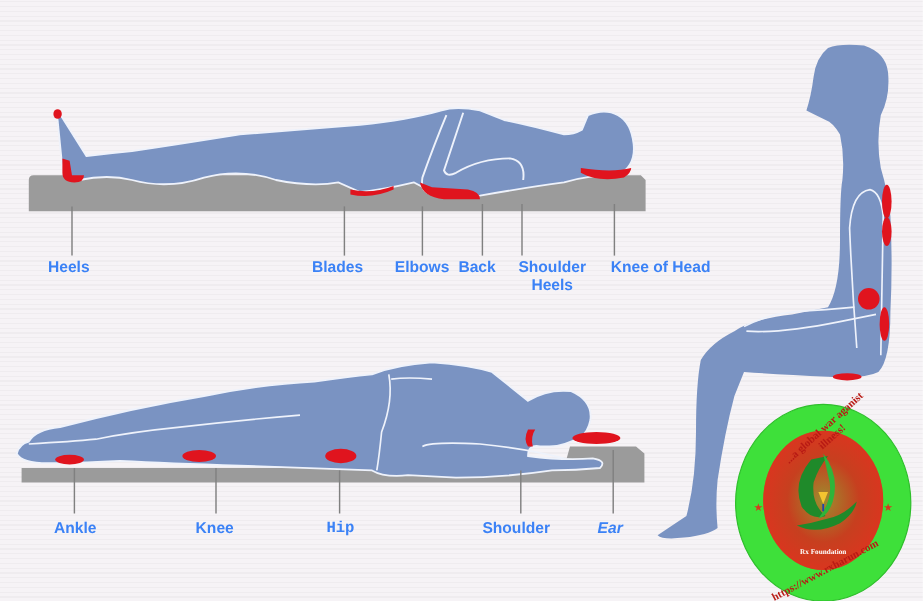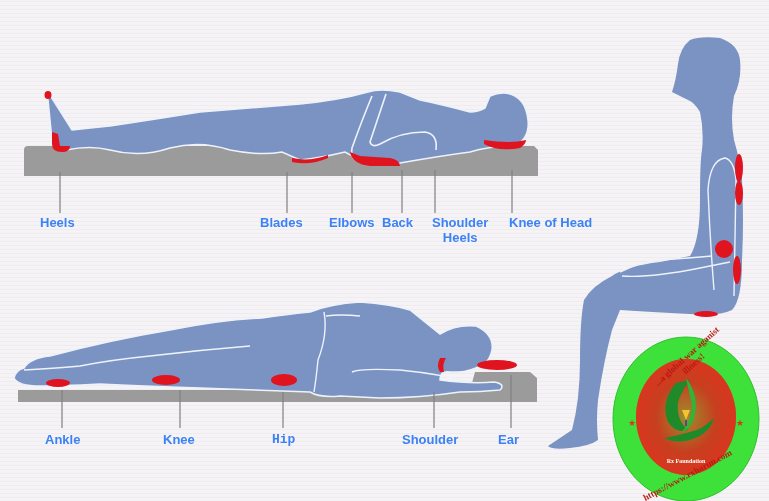--- a/index.html
+++ b/index.html
@@ -132,19 +132,19 @@
 </div>
 <div class="label" style="left:163px;top:432px;text-align:right;">
   <span>Knee</span>
 </div>
 <div class="label" style="left:272px;top:432px;font-family:Liberation Mono, monospace;">
   <span>Hip</span>
 </div>
 <div class="label" style="left:402px;top:432px;">
   <span>Shoulder</span>
 </div>
-<div class="label" style="left:498px;top:432px;">
+<div class="label" style="left:498px;top:432px;font-style:italic;">
   <span>Ear</span>
 </div>
 
 <div class="badge-text" style="position:absolute;left:640px;top:350px;width:100px;font-size:9px;color:#b81a14;transform:rotate(-42deg);transform-origin:center;text-align:center;">...a global war aganist illness!</div>
 <div class="badge-text" style="position:absolute;left:630px;top:470px;width:115px;font-size:9px;color:#b81a14;transform:rotate(-28deg);transform-origin:center;text-align:center;">https://www.rxharun.com</div>
 <div class="badge-text" style="position:absolute;left:658px;top:458px;width:56px;font-size:6px;color:#ffffff;text-align:center;">Rx Foundation</div>
 
 </body></html>

